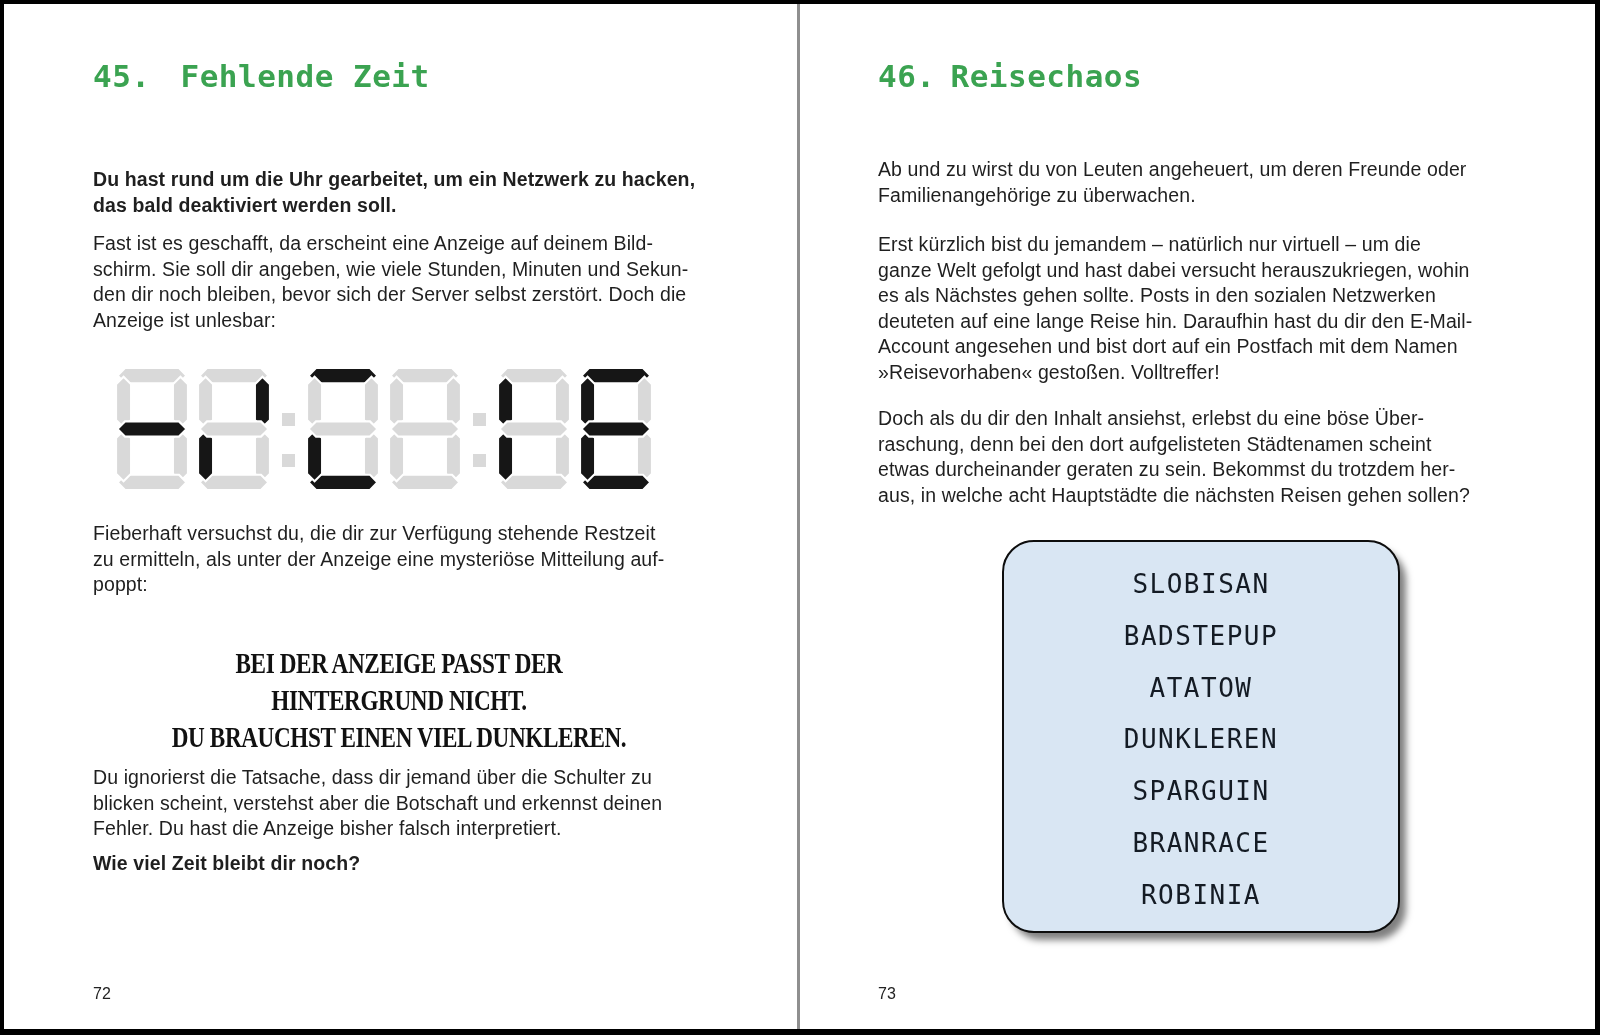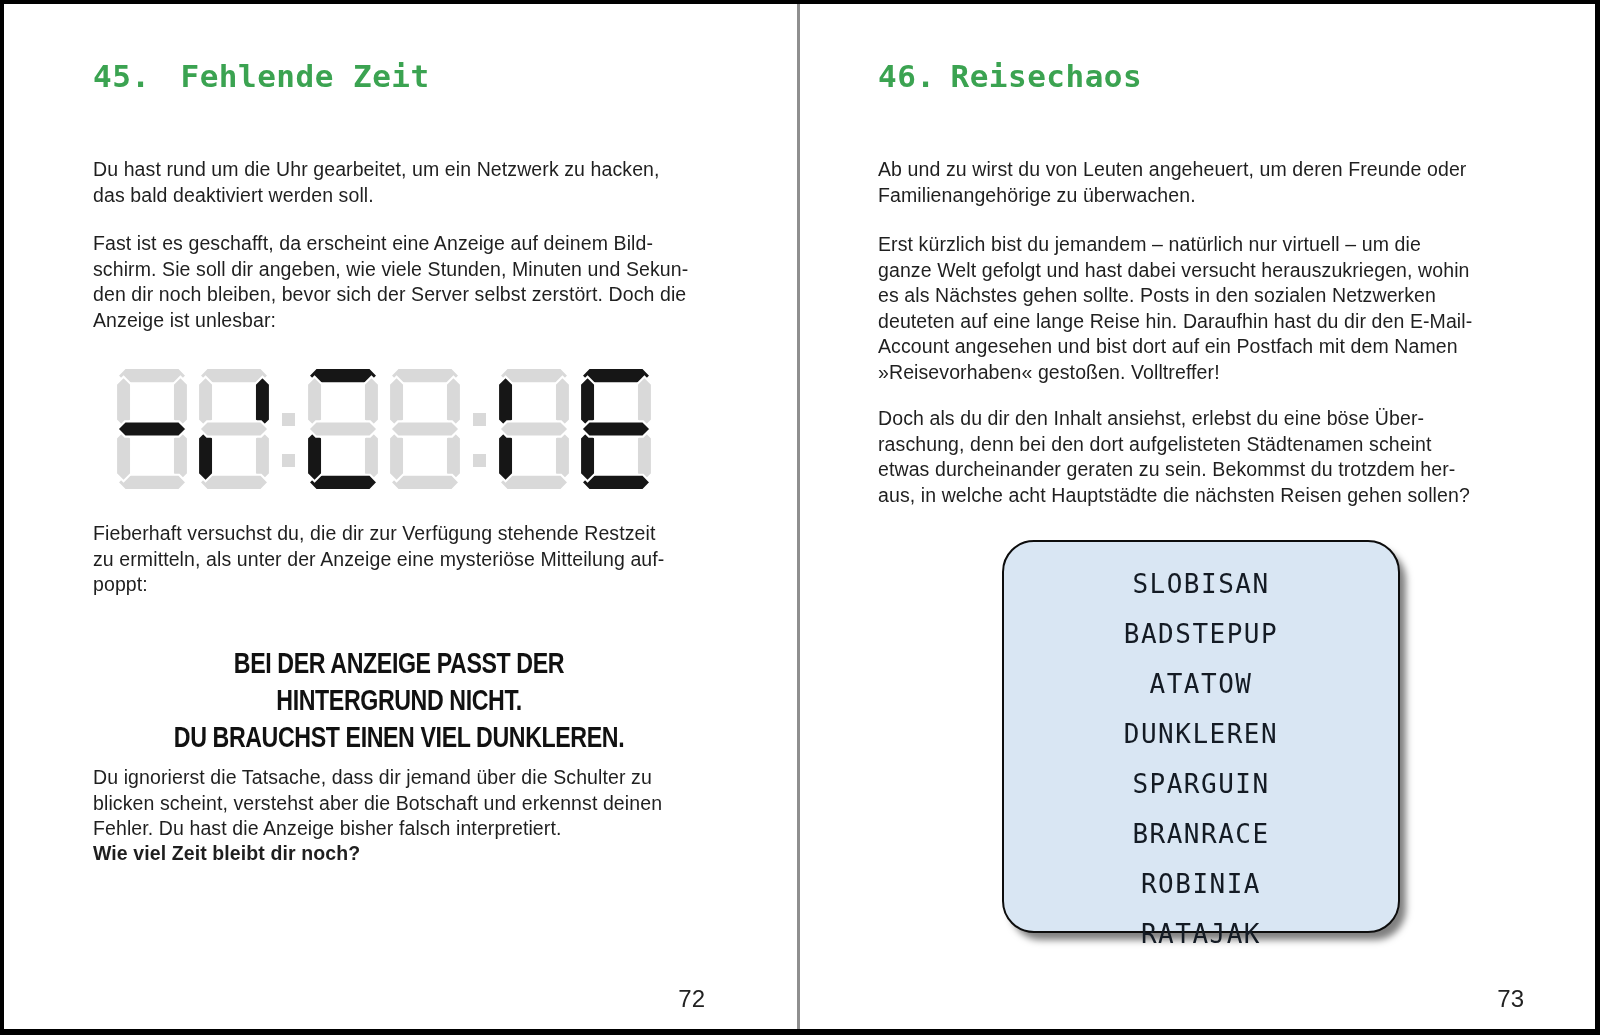--- a/index.html
+++ b/index.html
@@ -28,31 +28,31 @@
   h1{
     margin:0;font-family:"DejaVu Sans Mono",monospace;font-weight:bold;
     font-size:31px;color:var(--heading-green);letter-spacing:.5px;white-space:nowrap;
   }
   .page-left h1 .num{margin-right:30px;}
   .page-right h1 .num{margin-right:15px;margin-top:7px;}
   .body{
     margin:0;font-size:19.5px;line-height:25.5px;color:var(--text);
     white-space:pre-line;letter-spacing:.1px;
   }
-  .bold{font-weight:bold;}
+  .bold{font-weight:bold;margin-top:10px;}
   .message{
-    width:612px;text-align:center;
+    width:612px;text-align:center;font-family:Liberation Serif, serif;
   }
   .message .inner{
     display:inline-block;transform:scaleX(.8);transform-origin:50% 50%;
     font-weight:bold;font-size:29px;line-height:37px;letter-spacing:-.5px;
     color:#111;white-space:pre-line;
   }
   .pagenum{
-    font-size:24px;color:#222;text-align:right;
+    font-size:16px;color:#222;text-align:left;
   }
   
   #clock{display:flex;align-items:flex-start;gap:10px;}
   #clock svg{display:block;}
   .colon-cell{position:relative;width:17px;height:122px;}
   .colon-dot{position:absolute;left:2px;width:13px;height:13px;background:var(--segment-off);}
   .colon-dot.d1{top:45px;} .colon-dot.d2{top:86px;}
   
   #city-box{
     left:1002px;top:540px;width:398px;height:393px;box-sizing:border-box;
@@ -72,21 +72,21 @@
 <body>
 
 <div class="stage">
   <div class="paper"></div>
   <div class="divider"></div>
 
   <div class="page-left">
     <h1 class="abs" style="left:93px;top:58px;">
       <span class="num">45.</span><span>Fehlende Zeit</span>
     </h1>
-    <p class="body abs" style="left:93px;top:157px;width:615px;">Du hast rund um die Uhr gearbeitet, um ein Netzwerk zu hacken,
+    <p class="body abs" style="left:93px;top:167px;width:615px;font-weight:bold;">Du hast rund um die Uhr gearbeitet, um ein Netzwerk zu hacken,
 das bald deaktiviert werden soll.</p>
     <p class="body abs" style="left:93px;top:231px;width:615px;">Fast ist es geschafft, da erscheint eine Anzeige auf deinem Bild-
 schirm. Sie soll dir angeben, wie viele Stunden, Minuten und Sekun-
 den dir noch bleiben, bevor sich der Server selbst zerstört. Doch die
 Anzeige ist unlesbar:</p>
 
     <div id="clock" class="abs" style="left:116px;top:368px;">
         <svg viewBox="0 0 100 168" width="72" height="122" preserveAspectRatio="none">
           <polygon points="2,10.5 12.5,0 87.5,0 98,10.5 87.5,21 12.5,21" fill="#d9d9d9" stroke="#ffffff" stroke-width="3"></polygon>
           <polygon points="89.5,12 100,22.5 100,71.5 89.5,82 79,71.5 79,22.5" fill="#d9d9d9" stroke="#ffffff" stroke-width="3"></polygon>
@@ -186,18 +186,17 @@
 aus, in welche acht Hauptstädte die nächsten Reisen gehen sollen?</p>
 
     <div id="city-box" class="abs">
         <div class="city-row">SLOBISAN</div>
         <div class="city-row">BADSTEPUP</div>
         <div class="city-row">ATATOW</div>
         <div class="city-row">DUNKLEREN</div>
         <div class="city-row">SPARGUIN</div>
         <div class="city-row">BRANRACE</div>
         <div class="city-row">ROBINIA</div>
-        <div class="city-row">RATAJAK</div>
       </div>
 
     <div class="pagenum abs" style="left:878px;top:985px;width:646px;">73</div>
   </div>
 </div>
 
 </body></html>

